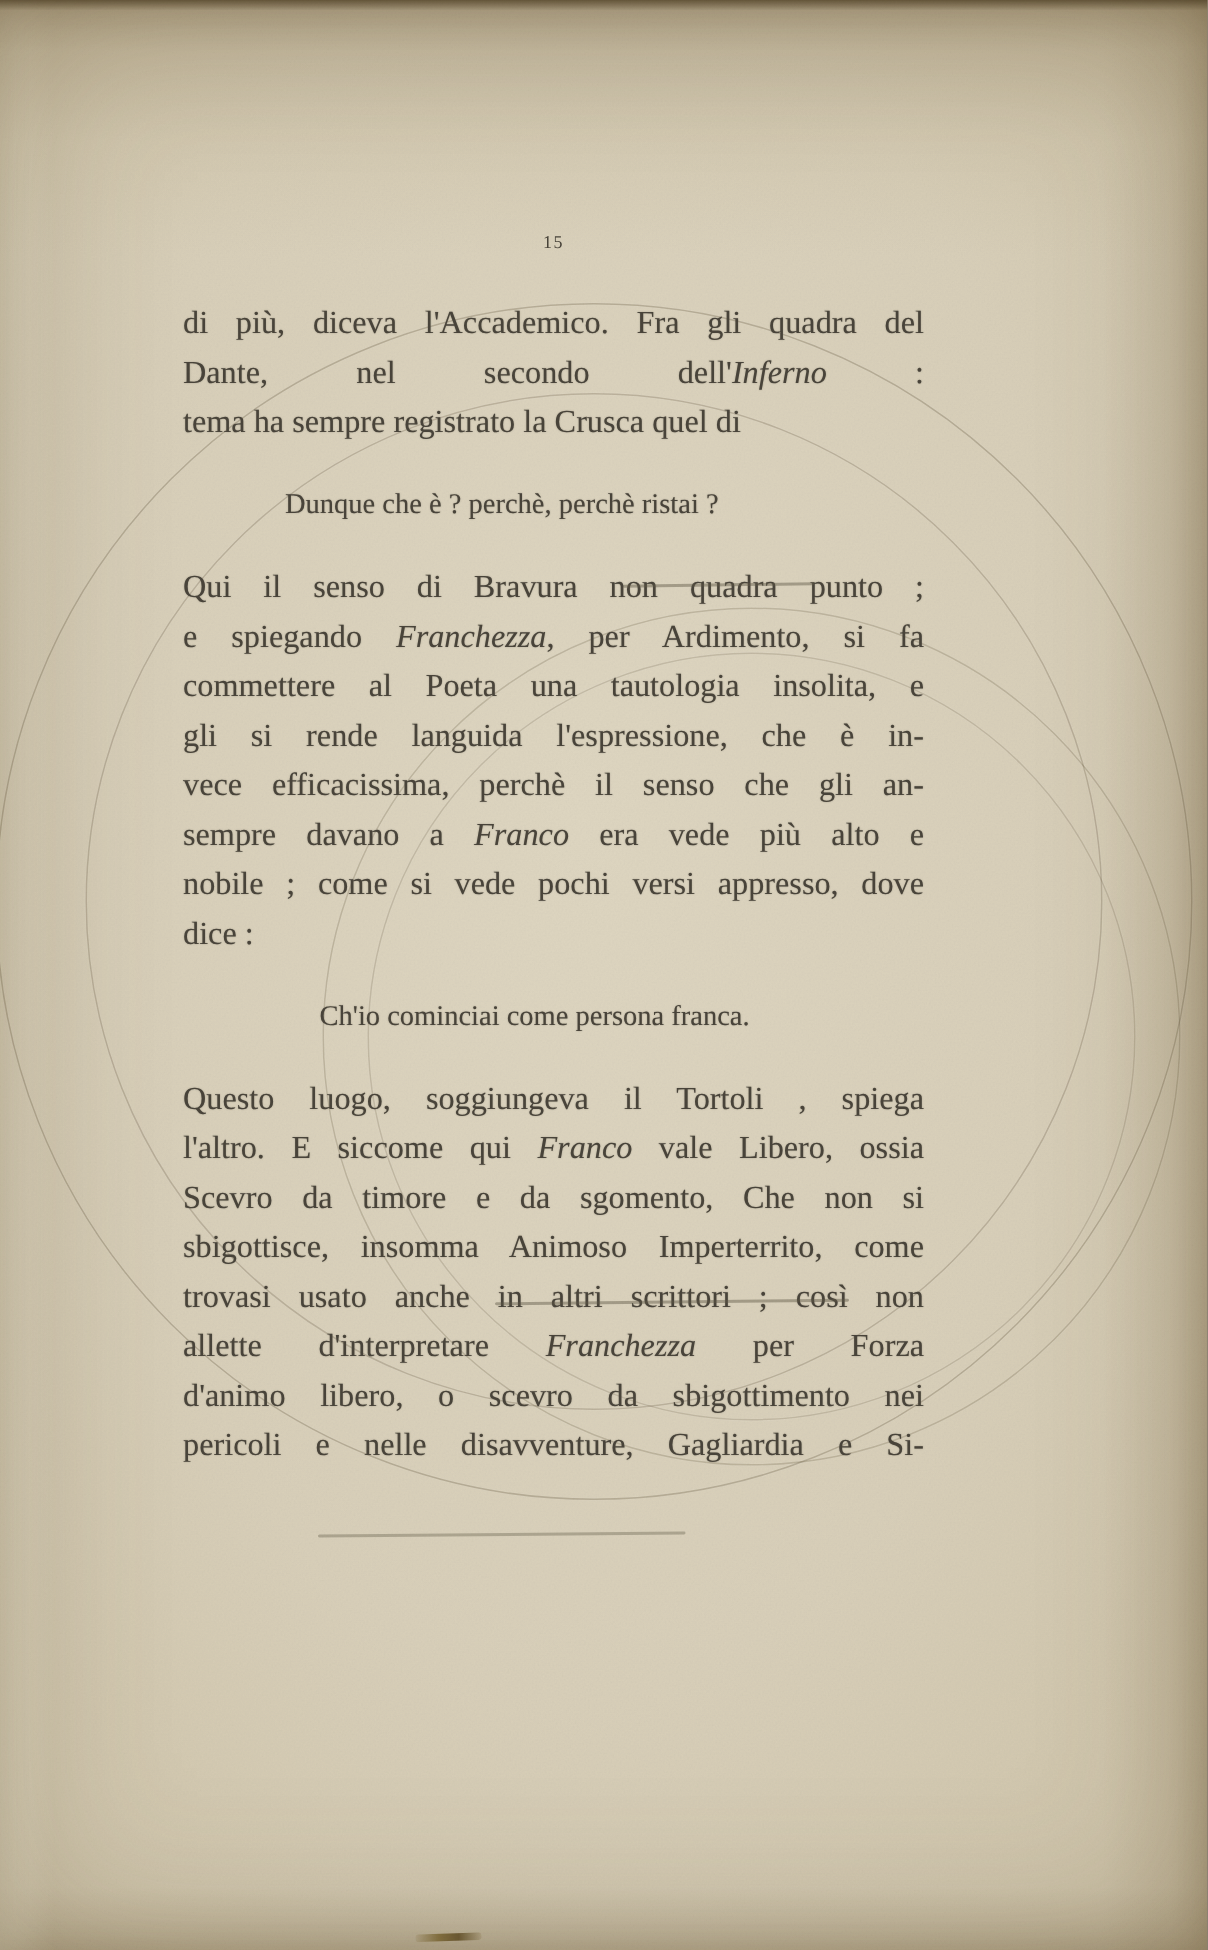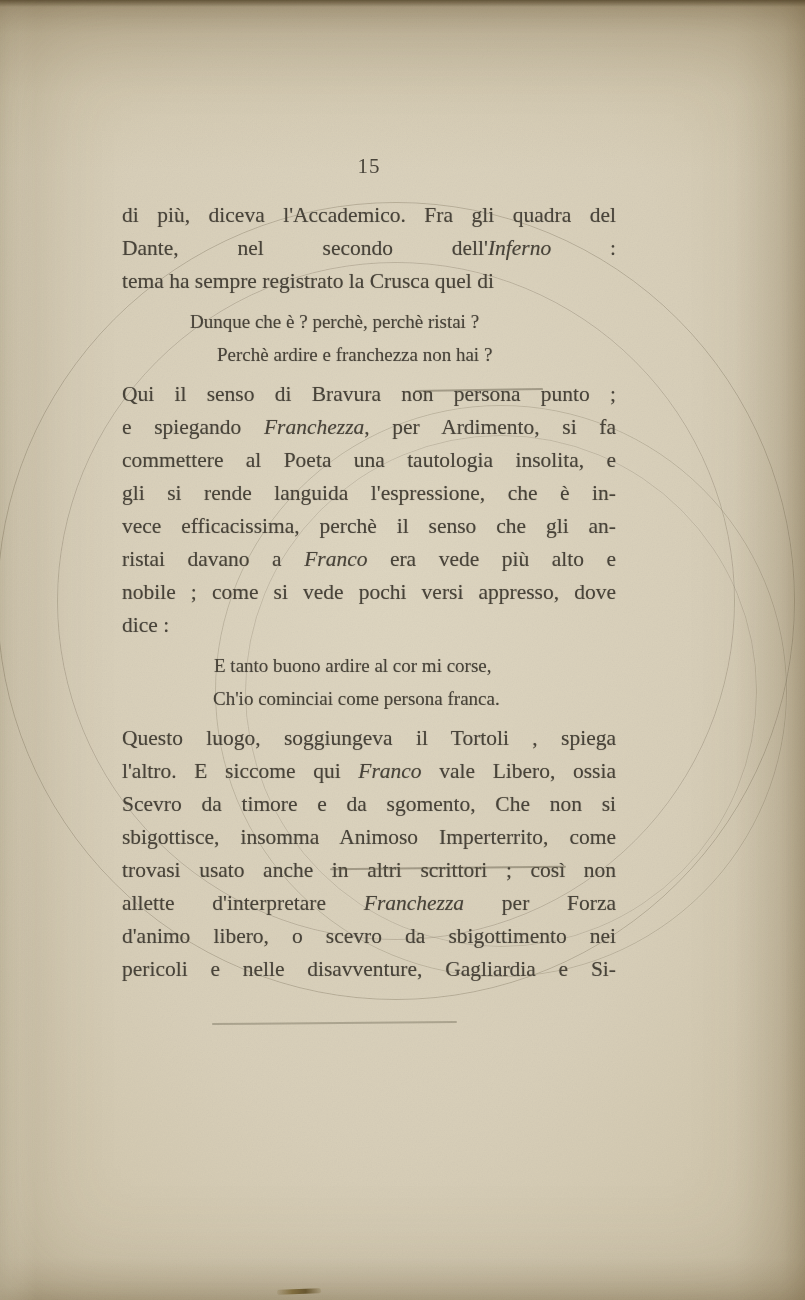--- a/index.html
+++ b/index.html
@@ -23,30 +23,30 @@
   .ring{position:absolute;border-radius:50%;pointer-events:none;
         border:1.5px solid rgba(108,95,71,.32);
         box-shadow:0 0 1px rgba(255,255,255,.25), inset 0 0 1px rgba(255,255,255,.2);}
   .ring1{left:-3px;  top:202px; width:796px;height:796px;}
   .ring2{left:57px;  top:262px; width:676px;height:676px;border-color:rgba(108,95,71,.28);}
   .ring3{left:215px; top:405px; width:570px;height:570px;border-color:rgba(108,95,71,.26);}
   .ring4{left:245px; top:435px; width:510px;height:510px;border-color:rgba(108,95,71,.22);}
 
   .page-number{
     position:absolute;left:122px;top:154px;width:494px;
-    text-align:center;font-size:21px;letter-spacing:1px;
+    text-align:center;font-size:12px;letter-spacing:1px;
     color:var(--ink,#49443a);
   }
   .text-column{
     position:absolute;left:122px;top:199px;width:494px;
     font-size:21.5px;line-height:33px;
     color:var(--ink,#49443a);
     text-shadow:0 0 1px rgba(73,68,58,.45);
   }
-  .block + .block{margin-top:7px;}
+  .block + .block{margin-top:22px;}
   .paragraph .line{text-align:justify;text-align-last:justify;}
   .paragraph .line:last-child{text-align-last:left;}
   .paragraph.continued .line:last-child{text-align-last:justify;}
   .verse{font-size:19px;}
   .verse .line{text-align:left;}
   i{font-style:italic;}
 
   
   .pencil{position:absolute;height:1.6px;background:rgba(95,88,70,.45);border-radius:1px;pointer-events:none;}
   .pencil-1{left:415px;top:389px;width:128px;transform:rotate(-.8deg);}
@@ -72,34 +72,32 @@
   <div class="page-number">15</div>
 
   <div class="text-column" id="text-column">
       <div class="block paragraph">
         <div class="line"><span>di più, diceva l'Accademico. Fra gli quadra del</span></div>
         <div class="line"><span>Dante, nel secondo dell'</span><i>Inferno</i><span> :</span></div>
         <div class="line"><span>tema ha sempre registrato la Crusca quel di</span></div>
       </div>
       <div class="block verse">
         <div class="line" style="padding-left: 68px;"><span>Dunque che è ? perchè, perchè ristai ?</span></div>
-        <div class="line" style="padding-left: 95px;"><span>Perchè ardire e franchezza non hai ?</span></div>
       </div>
       <div class="block paragraph">
-        <div class="line"><span>Qui il senso di Bravura non persona punto ;</span></div>
+        <div class="line"><span>Qui il senso di Bravura non quadra punto ;</span></div>
         <div class="line"><span>e spiegando </span><i>Franchezza</i><span>, per Ardimento, si fa</span></div>
         <div class="line"><span>commettere al Poeta una tautologia insolita, e</span></div>
         <div class="line"><span>gli si rende languida l'espressione, che è in-</span></div>
         <div class="line"><span>vece efficacissima, perchè il senso che gli an-</span></div>
-        <div class="line"><span>ristai davano a </span><i>Franco</i><span> era vede più alto e</span></div>
+        <div class="line"><span>sempre davano a </span><i>Franco</i><span> era vede più alto e</span></div>
         <div class="line"><span>nobile ; come si vede pochi versi appresso, dove</span></div>
         <div class="line"><span>dice :</span></div>
       </div>
       <div class="block verse">
-        <div class="line" style="padding-left: 92px;"><span>E tanto buono ardire al cor mi corse,</span></div>
         <div class="line" style="padding-left: 91px;"><span>Ch'io cominciai come persona franca.</span></div>
       </div>
       <div class="block paragraph continued">
         <div class="line"><span>Questo luogo, soggiungeva il Tortoli , spiega</span></div>
         <div class="line"><span>l'altro. E siccome qui </span><i>Franco</i><span> vale Libero, ossia</span></div>
         <div class="line"><span>Scevro da timore e da sgomento, Che non si</span></div>
         <div class="line"><span>sbigottisce, insomma Animoso Imperterrito, come</span></div>
         <div class="line"><span>trovasi usato anche in altri scrittori ; così non</span></div>
         <div class="line"><span>allette d'interpretare </span><i>Franchezza</i><span> per Forza</span></div>
         <div class="line"><span>d'animo libero, o scevro da sbigottimento nei</span></div>

